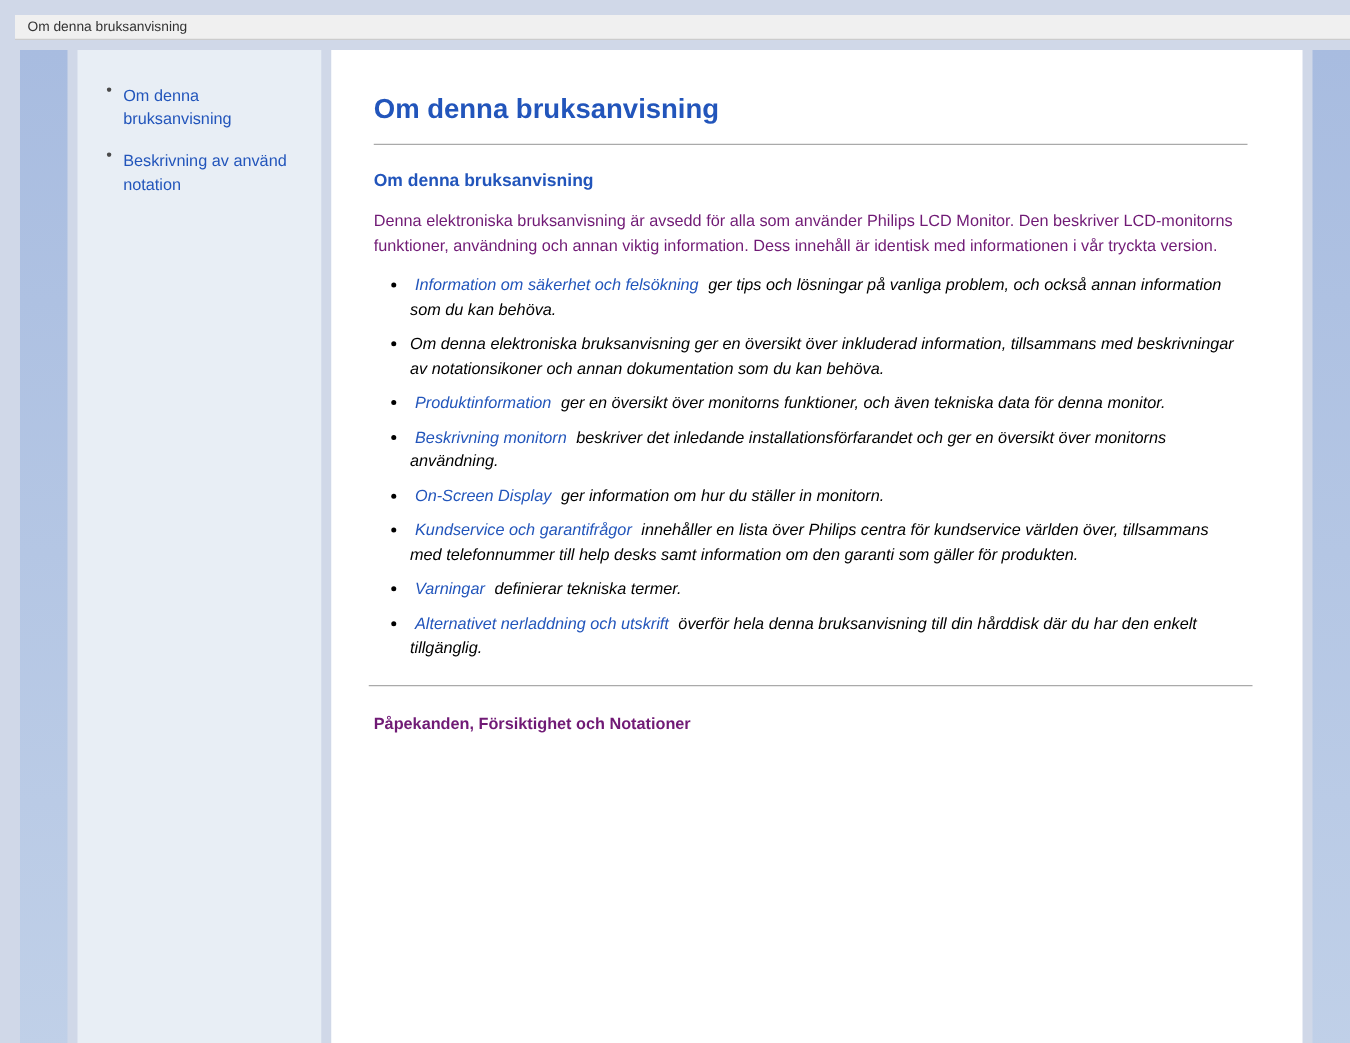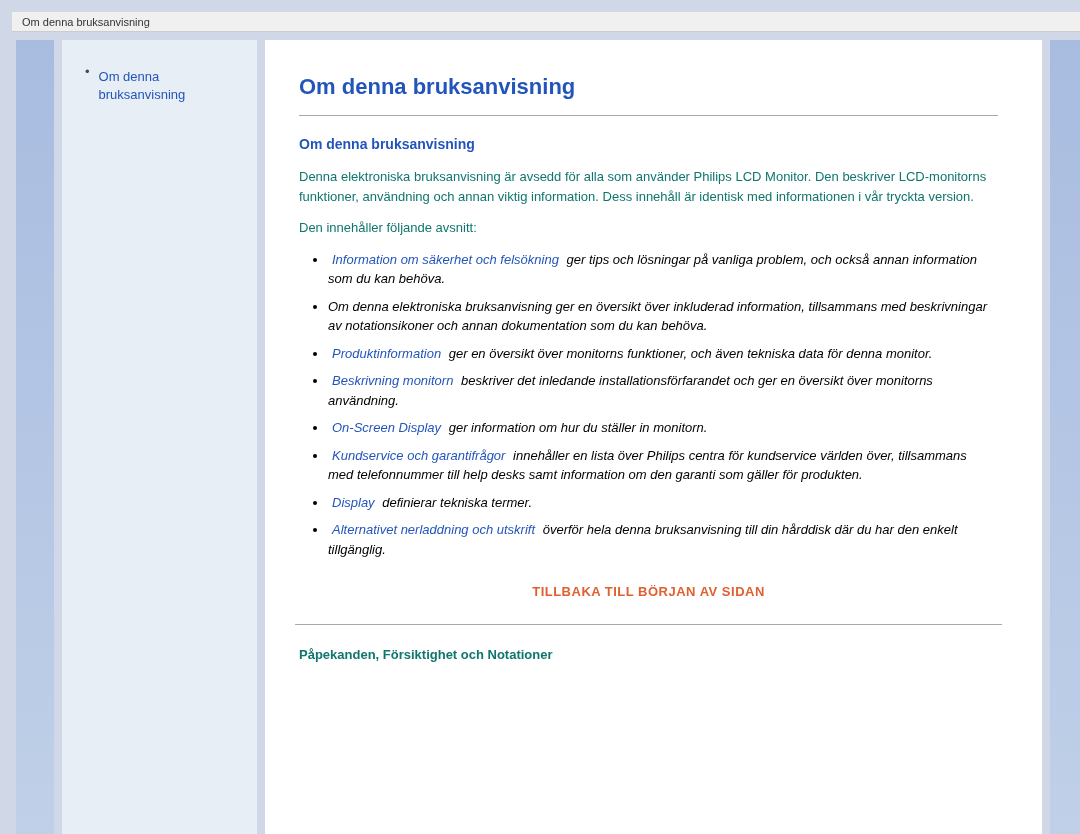--- a/index.html
+++ b/index.html
@@ -101,21 +101,21 @@
       color: #2255bb;
       font-size: 14px;
       font-weight: bold;
       margin-bottom: 15px;
     }
 
     .body-text {
       font-size: 13px;
       line-height: 1.5;
       margin-bottom: 12px;
-      color: #0f766e;
+      color: #701a75;
     }
 
     .bullet-list {
       list-style: disc;
       padding-left: 25px;
       margin-bottom: 15px;
       font-style: italic;
     }
 
     .bullet-list li {
@@ -172,34 +172,36 @@
 
 <div class="main-layout">
 
   <div class="left-accent"></div>
 
   <div class="sidebar">
     <ul>
       <li>
         <a href="#om-denna">Om denna bruksanvisning</a>
       </li>
+      <li>
+        <a href="#notationer">Beskrivning av använd notation</a>
+      </li>
     </ul>
   </div>
 
   <div class="content-area">
 
     <h1 class="page-title">Om denna bruksanvisning</h1>
 
     <hr class="divider">
 
     <h2 class="section-title">Om denna bruksanvisning</h2>
 
     <p class="body-text">Denna elektroniska bruksanvisning är avsedd för alla som använder Philips LCD Monitor. Den beskriver LCD-monitorns funktioner, användning och annan viktig information. Dess innehåll är identisk med informationen i vår tryckta version.</p>
 
-    <p class="body-text">Den innehåller följande avsnitt:</p>
 
     <ul class="bullet-list">
 
       <li>
         <a href="#">Information om säkerhet och felsökning</a> ger tips och lösningar på vanliga problem, och också annan information som du kan behöva.
       </li>
 
       <li>
         Om denna elektroniska bruksanvisning ger en översikt över inkluderad information, tillsammans med beskrivningar av notationsikoner och annan dokumentation som du kan behöva.
       </li>
@@ -214,34 +216,29 @@
 
       <li>
         <a href="#">On-Screen Display</a> ger information om hur du ställer in monitorn.
       </li>
 
       <li>
         <a href="#">Kundservice och garantifrågor</a> innehåller en lista över Philips centra för kundservice världen över, tillsammans med telefonnummer till help desks samt information om den garanti som gäller för produkten.
       </li>
 
       <li>
-        <a href="#">Display</a> definierar tekniska termer.
+        <a href="#">Varningar</a> definierar tekniska termer.
       </li>
 
       <li>
         <a href="#">Alternativet nerladdning och utskrift</a> överför hela denna bruksanvisning till din hårddisk där du har den enkelt tillgänglig.
       </li>
 
     </ul>
 
-    <div class="back-to-top">
-      <a href="#">
-        <span>TILLBAKA TILL BÖRJAN AV SIDAN</span>
-      </a>
-    </div>
 
     <hr class="section-divider">
 
 
 
     <p class="body-text bold-text">Påpekanden, Försiktighet och Notationer</p>
 
   </div>
 
   <div class="right-accent"></div>

